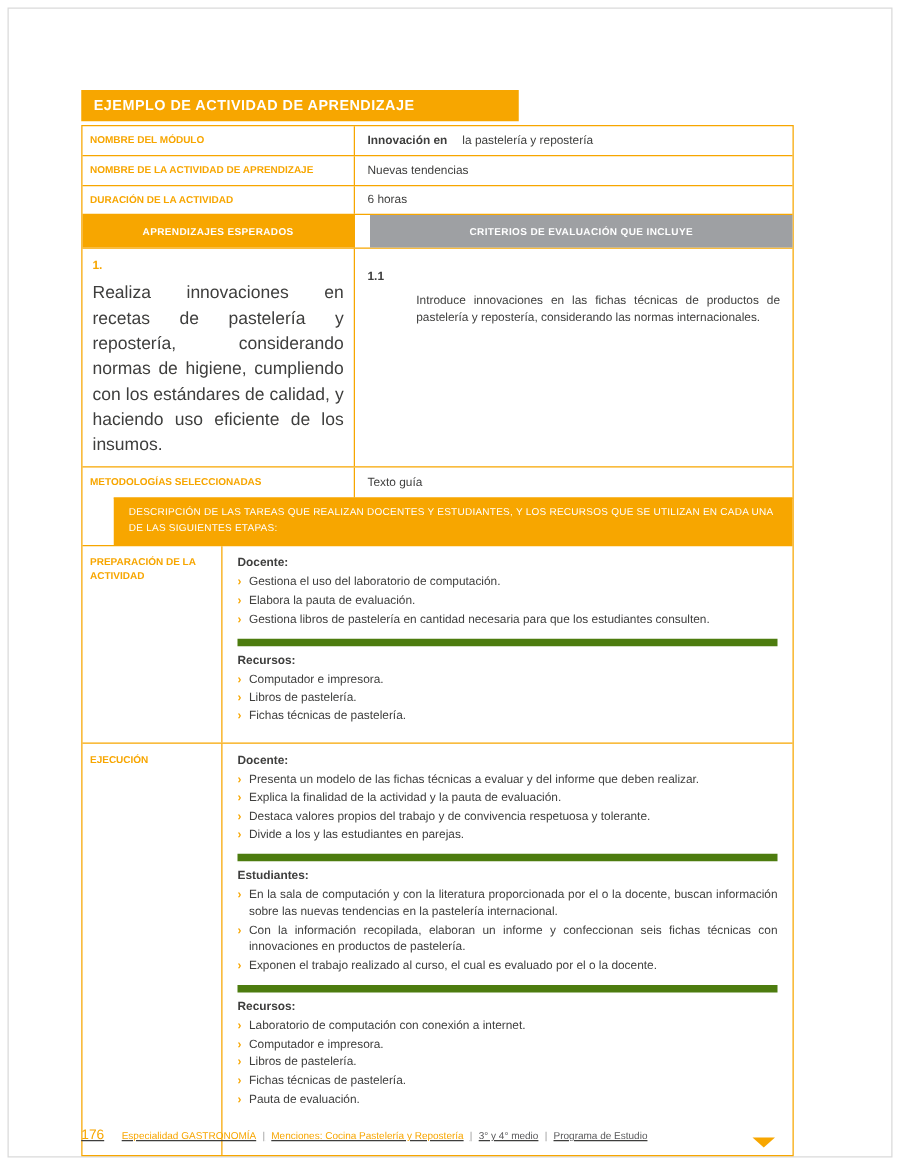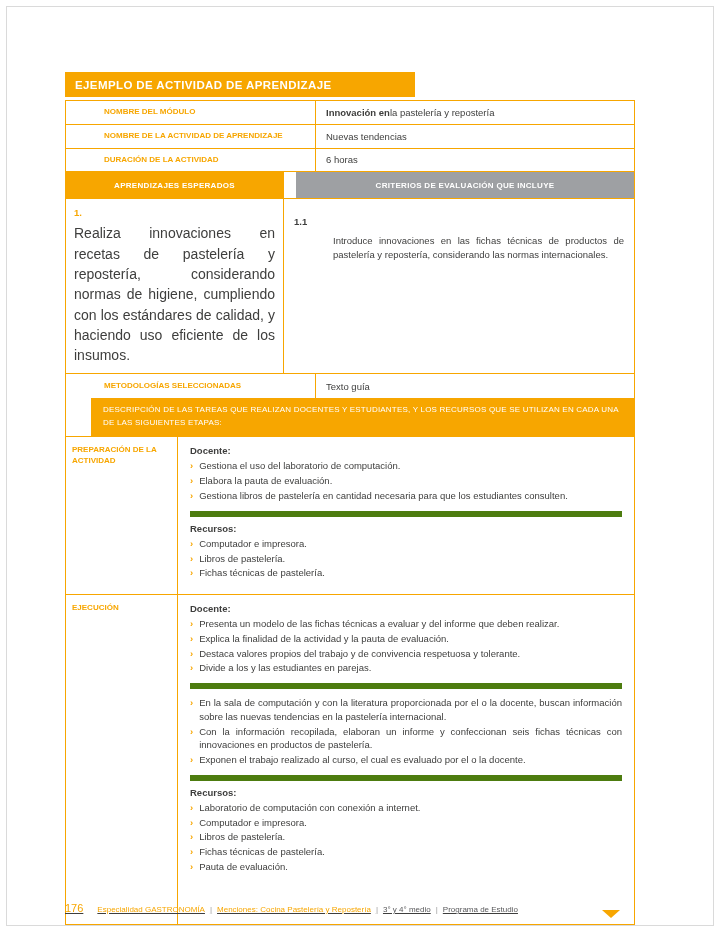--- a/index.html
+++ b/index.html
@@ -46,26 +46,26 @@
   
   .sleft  { width:112px; border-right:1px solid var(--accent); }
   .sright { flex:1; }
 
   .label-cell {
     color:var(--accent); font-weight:bold; font-size:8px;
     padding:6px 6px; line-height:1.35;
     display:flex; align-items:flex-start;
   }
   .info-row { min-height:22px; }
-  .info-row .label-cell, .metod-row .label-cell { align-items:center;margin-left:32px; }
+  .info-row .label-cell, .metod-row .label-cell { align-items:center; }
   .value-cell {
     font-size:9.5px; padding:4px 10px;
     display:flex; align-items:center;
   }
-  .value-cell b { margin-right:0; }
+  .value-cell b { margin-right:12px; }
 
   .header-row { min-height:27px;gap:12px; }
   .hdr {
     color:#fff; font-weight:bold; font-size:8px; letter-spacing:.3px;
     display:flex; align-items:center; justify-content:center; text-align:center;
     padding:5px 6px;
   }
   .hdr.orange { background:var(--accent); }
   .hdr.gray   { background:var(--gray); }
 
@@ -221,20 +221,21 @@
               <div class="bullet-item">
                 <span class="bullet">›</span>
                 <span class="item-text">Destaca valores propios del trabajo y de convivencia respetuosa y tolerante.</span>
               </div>
               <div class="bullet-item">
                 <span class="bullet">›</span>
                 <span class="item-text">Divide a los y las estudiantes en parejas.</span>
               </div>
             </div>
             <div class="section">
+              <div class="sec-heading">Estudiantes:</div>
               <div class="bullet-item">
                 <span class="bullet">›</span>
                 <span class="item-text">En la sala de computación y con la literatura proporcionada por el o la docente, buscan información sobre las nuevas tendencias en la pastelería internacional.</span>
               </div>
               <div class="bullet-item">
                 <span class="bullet">›</span>
                 <span class="item-text">Con la información recopilada, elaboran un informe y confeccionan seis fichas técnicas con innovaciones en productos de pastelería.</span>
               </div>
               <div class="bullet-item">
                 <span class="bullet">›</span>

